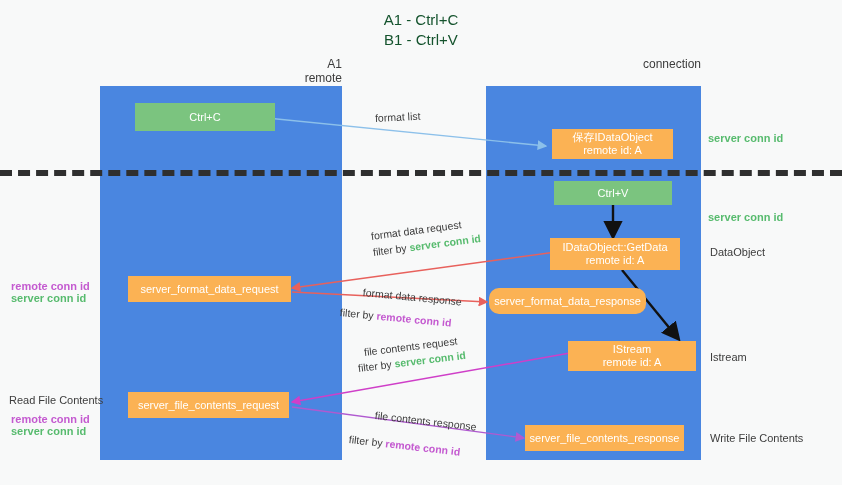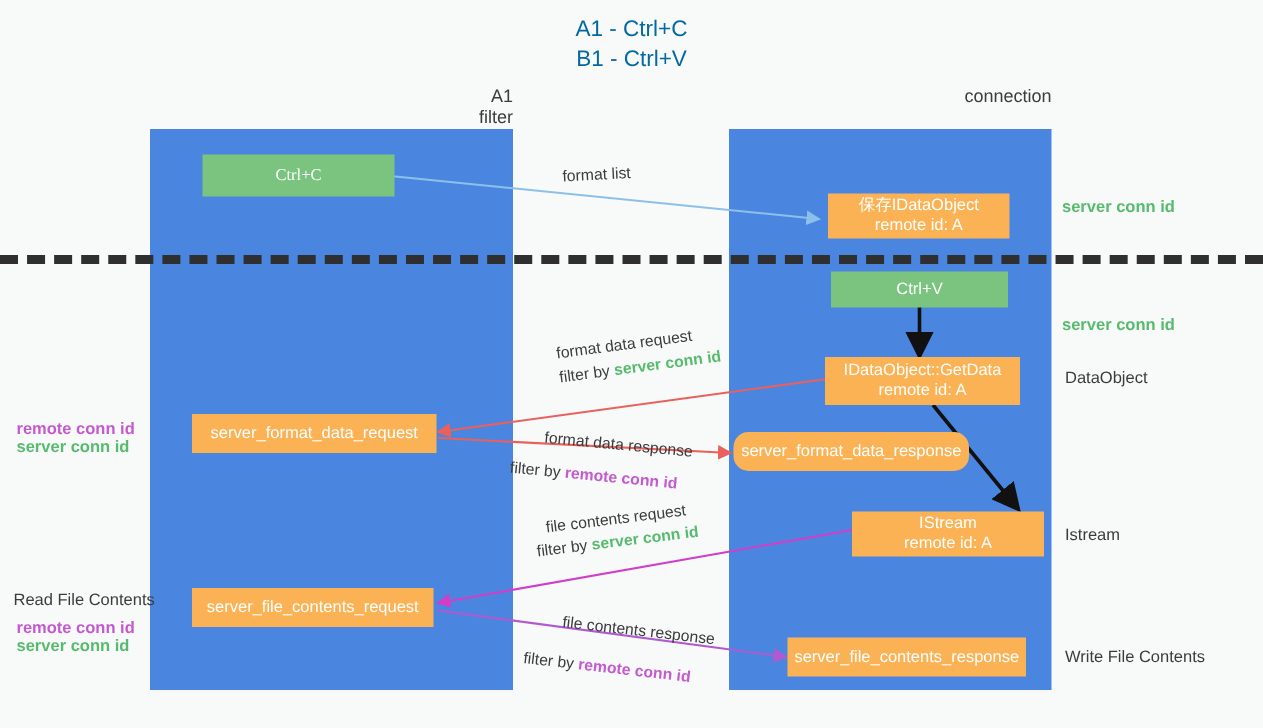--- a/index.html
+++ b/index.html
@@ -16,21 +16,21 @@
   #colA{left:100px;top:86px;width:242px;height:374px;}
   #colB{left:486px;top:86px;width:215px;height:374px;}
 
   .colhead{position:absolute;text-align:right;color:#3c3c3c;font-size:12px;line-height:14px;}
   #headA{left:100px;top:57px;width:242px;}
   #headB{left:486px;top:57px;width:215px;}
   .colhead .l1{display:block;}
   .colhead .l2{display:block;}
 
   .title{position:absolute;left:0;top:10px;width:842px;text-align:center;
-         color:#0369a1;font-size:15px;line-height:20px;}
+         color:#14532d;font-size:15px;line-height:20px;}
   .title span{display:block;}
 
   .box{position:absolute;box-sizing:border-box;display:flex;flex-direction:column;
        align-items:center;justify-content:center;color:#ffffff;font-size:11px;
        line-height:13px;text-align:center;}
   .green{background:#7bc47f;}
   .orange{background:#fbb254;}
 
   .sidelab{position:absolute;font-size:11px;line-height:14px;color:#3c3c3c;}
   .green-t{color:#57bb6e;font-weight:bold;}
@@ -53,21 +53,21 @@
 
 <div id="stage">
 
   <div class="title">
     <span>A1 - Ctrl+C</span>
     <span>B1 - Ctrl+V</span>
   </div>
 
   <div class="colhead" id="headA">
     <span class="l1">A1</span>
-    <span class="l2">filter</span>
+    <span class="l2">remote</span>
   </div>
   <div class="colhead" id="headB">
     <span class="l2">connection</span>
   </div>
 
   <div class="col" id="colA"></div>
   <div class="col" id="colB"></div>
 
   <svg class="layer">
     <defs>
@@ -98,21 +98,21 @@
 
     <line x1="292" y1="292" x2="487" y2="302" stroke="#e8615c" stroke-width="1.4" marker-end="url(#ah-red)"></line>
 
     <line x1="570" y1="353" x2="292" y2="402" stroke="#cf3fc8" stroke-width="1.4" marker-end="url(#ah-mag)"></line>
 
     <line x1="292" y1="407" x2="524" y2="438" stroke="#b05ad0" stroke-width="1.4" marker-end="url(#ah-pur)"></line>
   </svg>
 
   <div class="dashline"></div>
 
-  <div class="box green" style="left:135px;top:103px;width:128px;height:28px;font-family:Liberation Serif, serif;">
+  <div class="box green" style="left:135px;top:103px;width:140px;height:28px;">
     <span>Ctrl+C</span>
   </div>
 
   <div class="box orange" style="left:128px;top:392px;width:161px;height:26px;">
     <span>server_file_contents_request</span>
   </div>
 
   <div class="box orange" style="left:128px;top:276px;width:163px;height:26px;">
     <span>server_format_data_request</span>
   </div>

